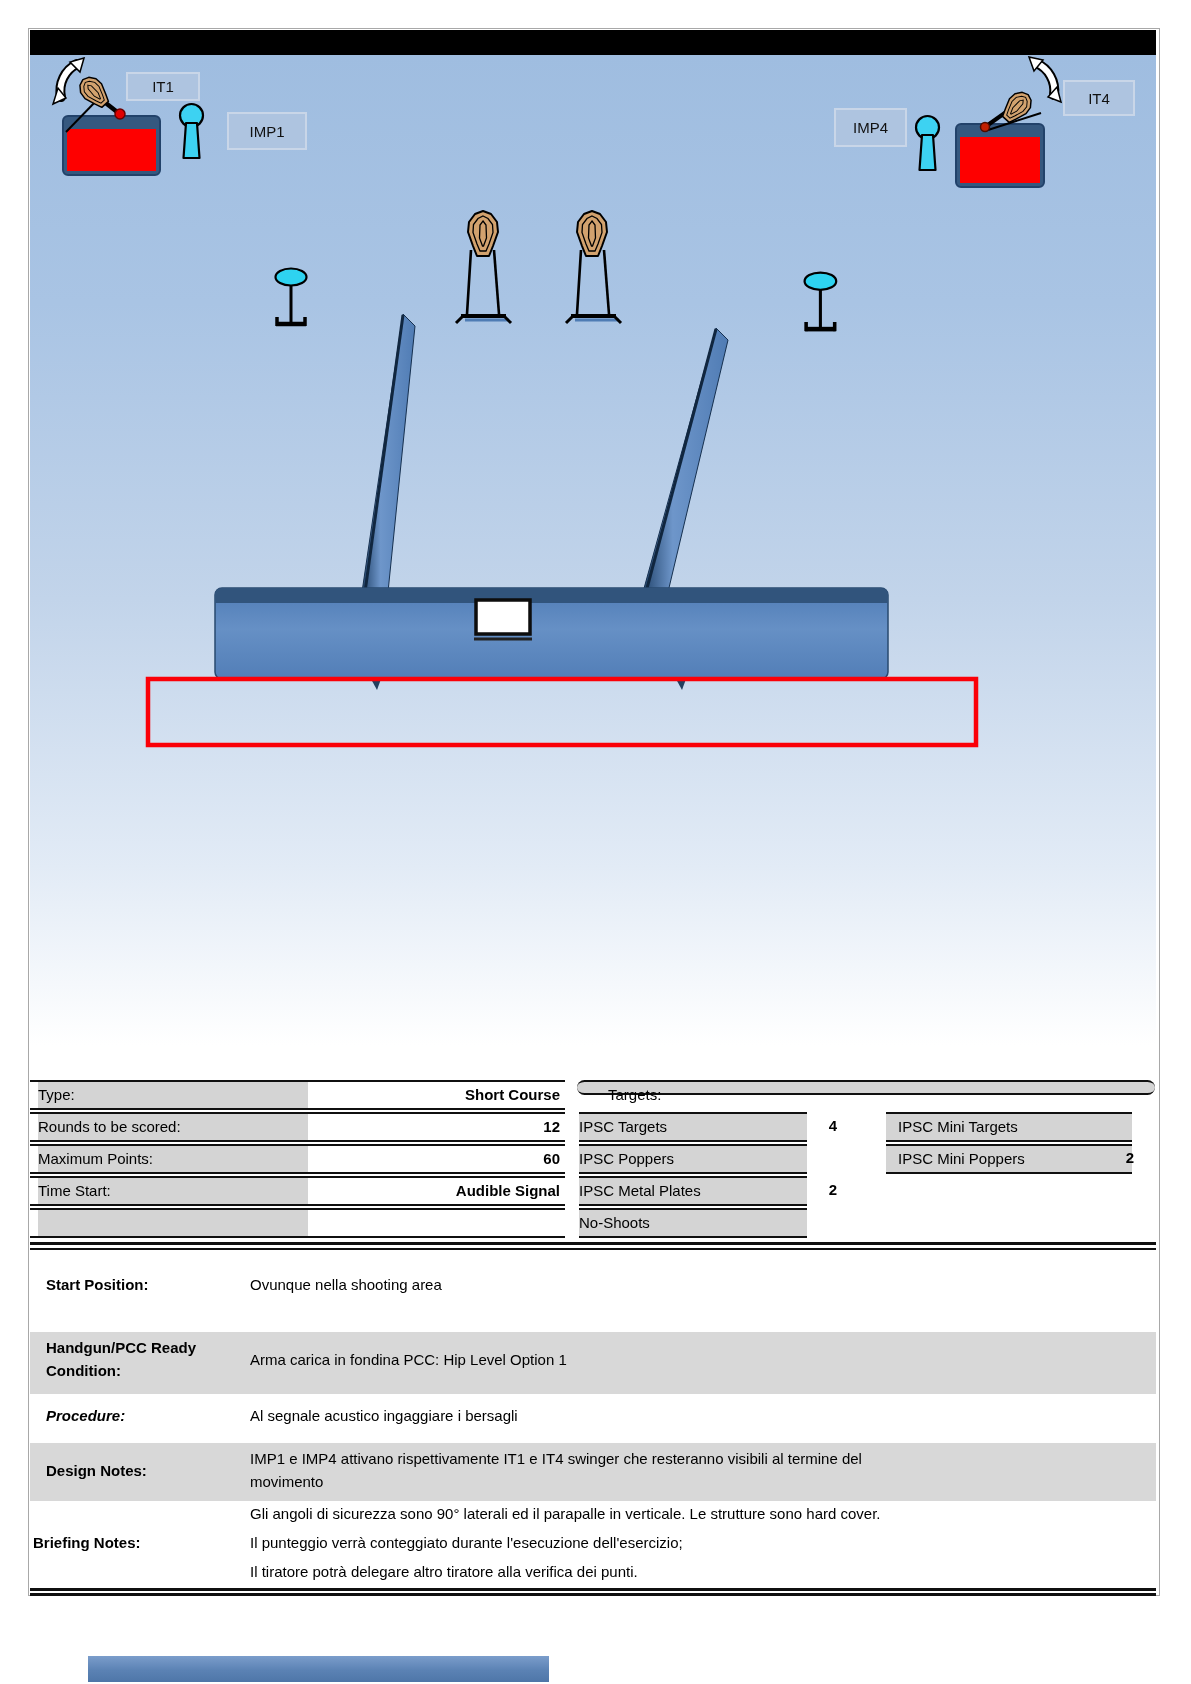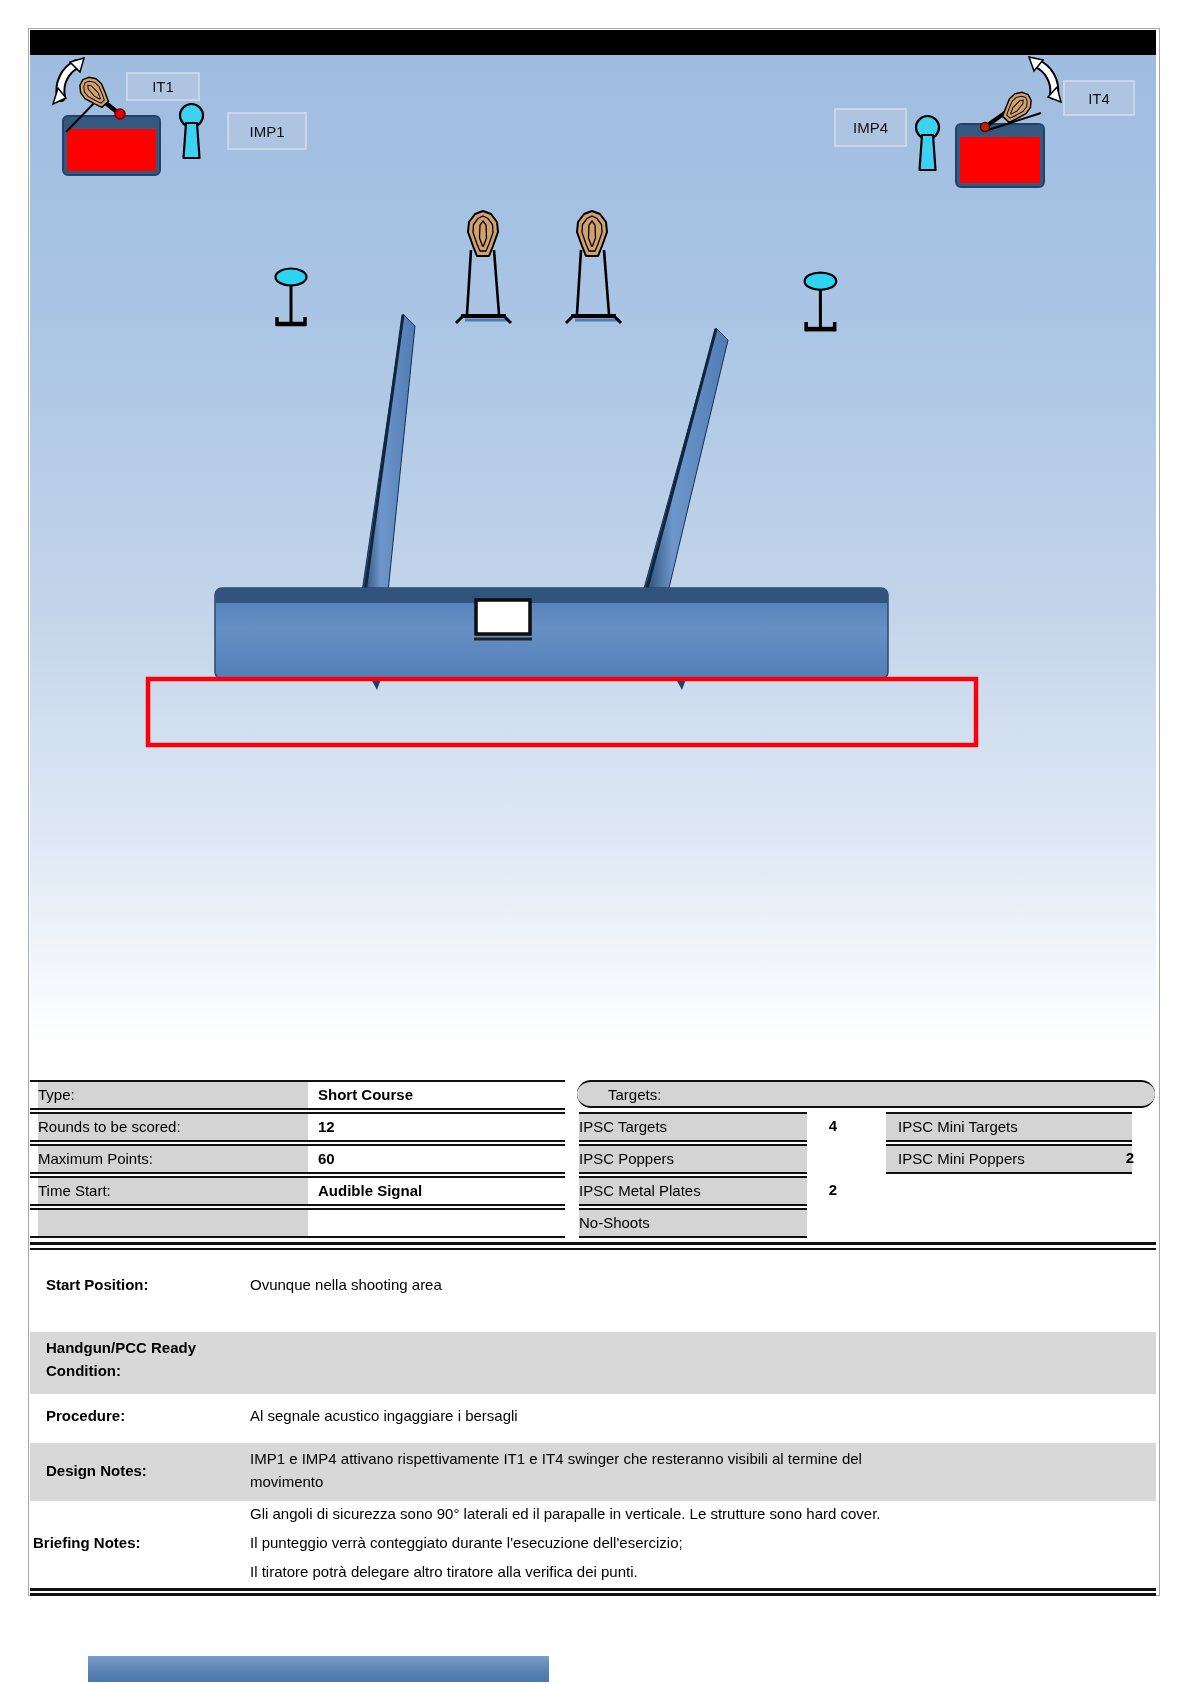--- a/index.html
+++ b/index.html
@@ -10,28 +10,28 @@
   #topbar{left:30px;top:30px;width:1126px;height:25px;background:#000;}
   #diagram-bg{left:30px;top:55px;width:1126px;height:990px;
       background:linear-gradient(180deg,#9fbde0 0%,#a9c4e4 25%,#c2d4ea 55%,#e2ebf6 82%,#ffffff 100%);}
   .diagram-label-box{background:#aec4e0;border:2px solid #c9d6e8;display:flex;align-items:center;
       justify-content:center;font-size:15px;color:#111;}
   
   .trow-l{left:30px;width:535px;height:30px;border-top:2px solid #101010;border-bottom:2px solid #101010;box-sizing:border-box;}
   .lcell{position:absolute;left:8px;top:0;width:270px;height:26px;background:#d4d4d4;
       font-size:15px;line-height:26px;padding-left:0;box-sizing:border-box;}
   .vcell{position:absolute;left:280px;top:0;width:250px;height:14px;font-weight:bold;
-      font-size:15px;line-height:26px;padding-left:8px;box-sizing:border-box;}
+      font-size:15px;line-height:26px;padding-left:8px;box-sizing:border-box;text-align:right;}
   .rcellA{left:579px;width:228px;height:30px;background:#d4d4d4;border-top:2px solid #101010;border-bottom:2px solid #101010;
       box-sizing:border-box;font-size:15px;line-height:26px;}
   .rvalA{left:810px;width:46px;height:30px;font-weight:bold;font-size:15px;line-height:28px;text-align:center;}
   .rcellB{left:886px;width:246px;height:30px;background:#d4d4d4;border-top:2px solid #101010;border-bottom:2px solid #101010;
       box-sizing:border-box;font-size:15px;line-height:26px;padding-left:12px;}
   .rvalB{left:1106px;width:48px;height:30px;font-weight:bold;font-size:15px;line-height:28px;text-align:center;}
-  .rheader{left:577px;width:578px;height:28px;background:#d4d4d4;border-top:2px solid #101010;border-bottom:2px solid #101010;
+  .rheader{left:577px;width:578px;height:15px;background:#d4d4d4;border-top:2px solid #101010;border-bottom:2px solid #101010;
       box-sizing:border-box;font-size:15px;line-height:26px;padding-left:31px;border-radius:15px;}
   .dline{left:30px;width:1126px;height:3px;background:#101010;}
   .dline2{left:30px;width:1126px;height:2px;background:#101010;}
   .sec-label{font-weight:bold;font-size:15px;color:#000;}
   .sec-value{font-size:15px;color:#000;}
   .grayband{left:30px;width:1126px;background:#d8d8d8;}
   #footer-bar{left:88px;top:1656px;width:461px;height:26px;
       background:linear-gradient(180deg,#7b9dcb 0%,#5b82b4 55%,#4e76a8 100%);}
 </style>
 </head>
@@ -212,22 +212,23 @@
 
   <div class="abs dline" style="top:1242px;"></div>
   <div class="abs dline2" style="top:1248px;"></div>
 
   <div class="abs sec-label" style="left:46px;top:1276px;">Start Position:</div>
   <div class="abs sec-value" style="left:250px;top:1276px;width:870px;">Ovunque nella shooting area</div>
 
   <div class="abs grayband" style="top:1332px;height:62px;"></div>
   <div class="abs sec-label" style="left:46px;top:1339px;">Handgun/PCC Ready</div>
   <div class="abs sec-label" style="left:46px;top:1362px;">Condition:</div>
-
-  <div class="abs sec-label" style="left:46px;top:1407px;">Procedure:</div>
+  <div class="abs sec-value" style="left:250px;top:1351px;width:870px;">Arma carica in fondina PCC: Hip Level Option 1</div>
+
+  <div class="abs sec-label" style="left:46px;top:1407px;font-style:italic;">Procedure:</div>
   <div class="abs sec-value" style="left:250px;top:1407px;width:870px;">Al segnale acustico ingaggiare i bersagli</div>
 
   <div class="abs grayband" style="top:1443px;height:58px;"></div>
   <div class="abs sec-label" style="left:46px;top:1462px;">Design Notes:</div>
   <div class="abs sec-value" style="left:250px;top:1450px;width:870px;">IMP1 e IMP4 attivano rispettivamente IT1 e IT4 swinger che resteranno visibili al termine del</div>
   <div class="abs sec-value" style="left:250px;top:1473px;width:870px;">movimento</div>
 
   <div class="abs sec-value" style="left:250px;top:1505px;width:890px;">Gli angoli di sicurezza sono 90° laterali ed il parapalle in verticale. Le strutture sono hard cover.</div>
   <div class="abs sec-label" style="left:33px;top:1534px;">Briefing Notes:</div>
   <div class="abs sec-value" style="left:250px;top:1563px;width:870px;">Il tiratore potrà delegare altro tiratore alla verifica dei punti.</div>

